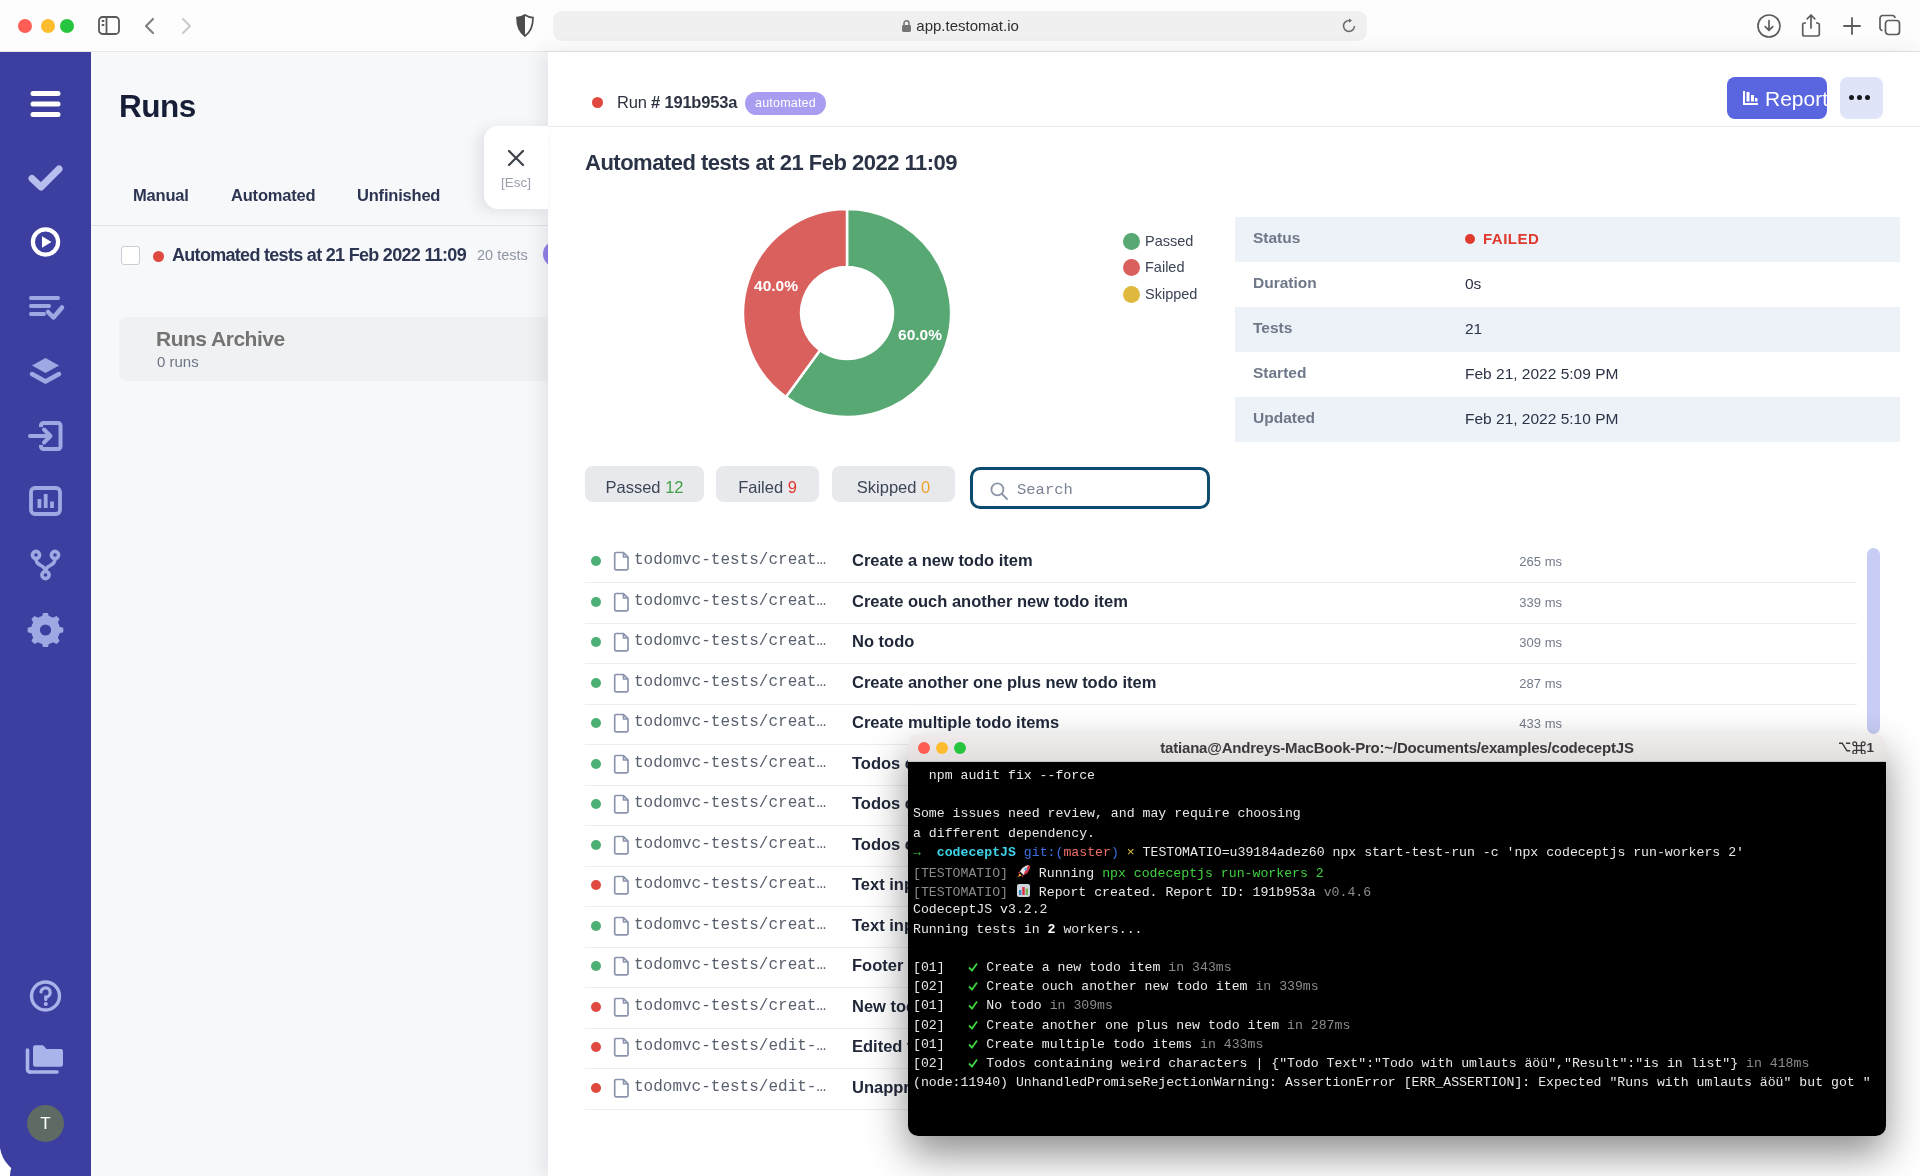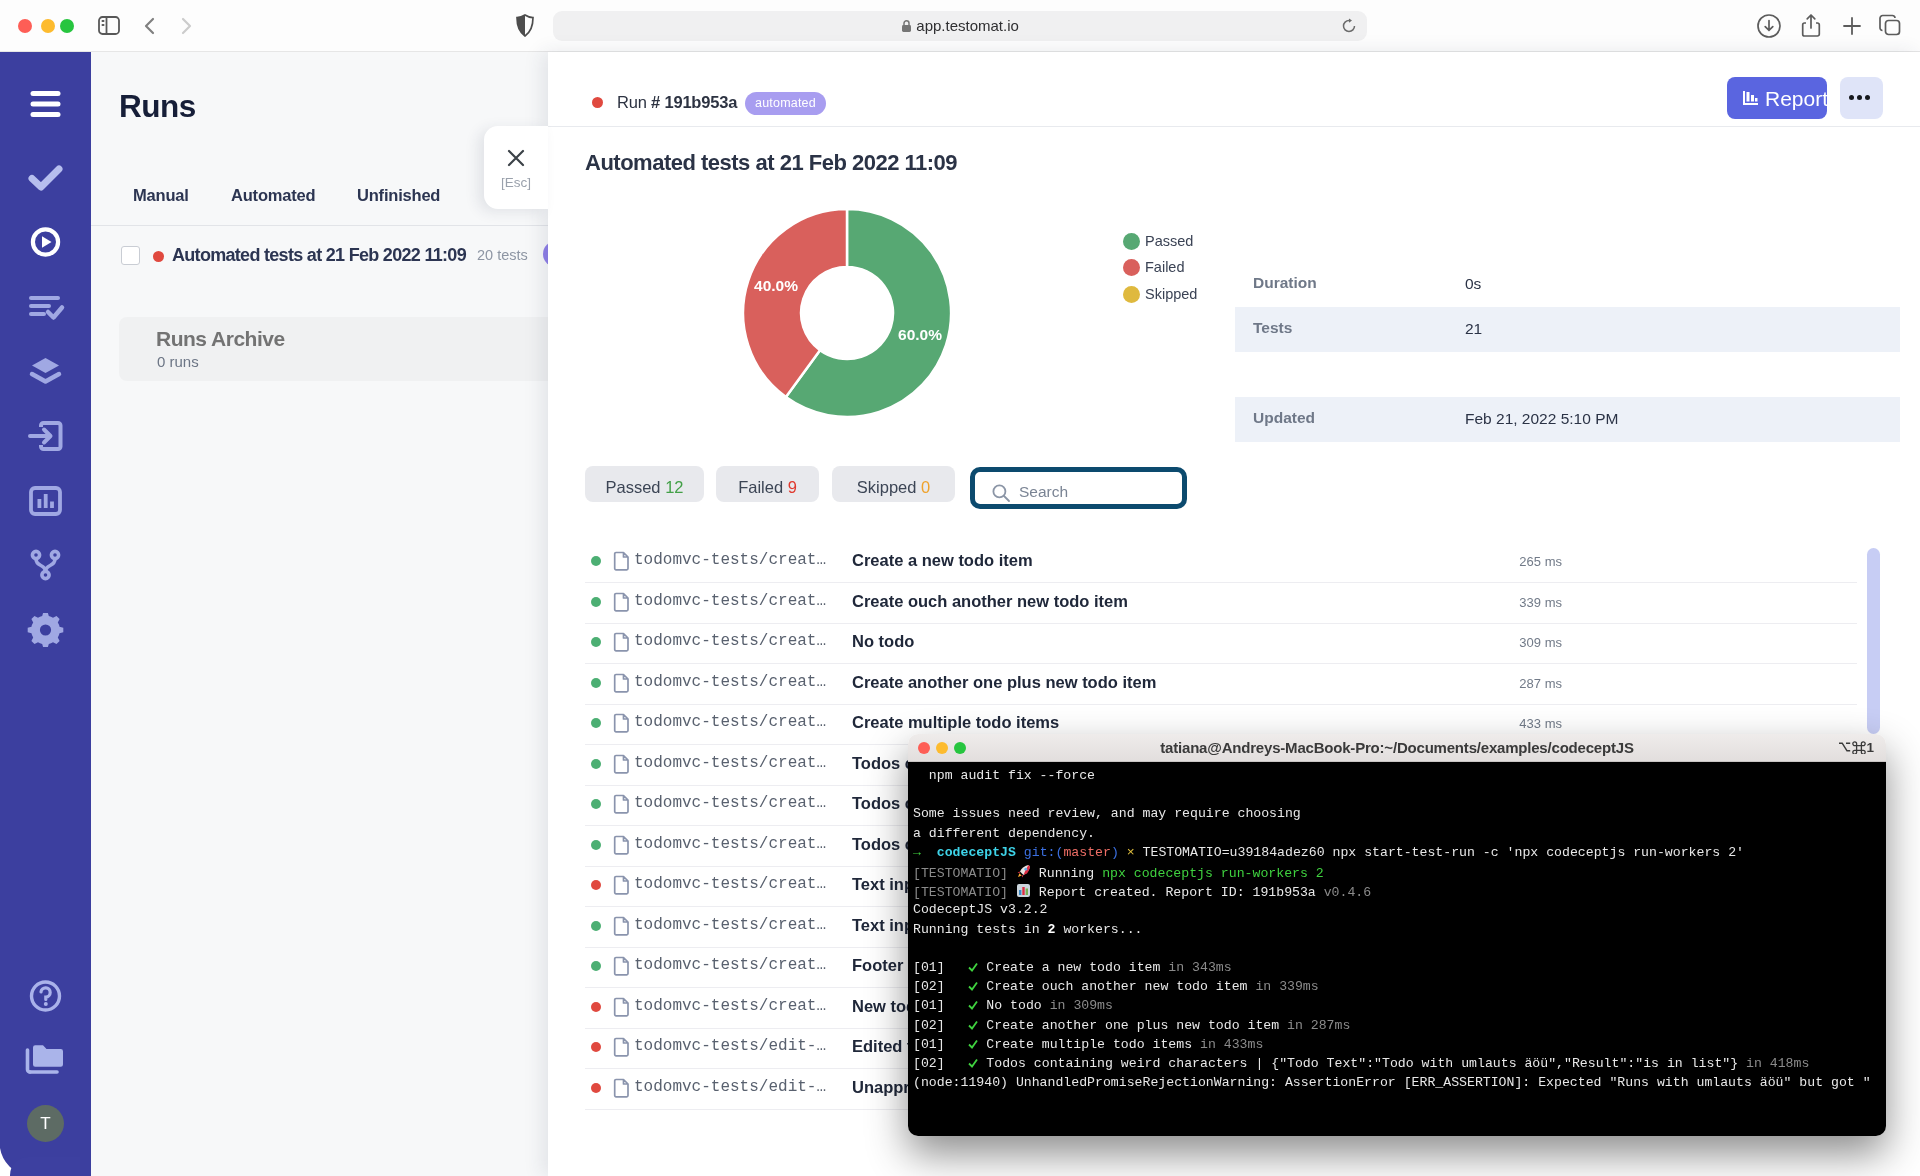--- a/index.html
+++ b/index.html
@@ -47,21 +47,21 @@
 
 .legtxt { position:absolute; font-size:14.5px; color:#3a4254; }
 .legdot { position:absolute; width:17px; height:17px; border-radius:50%; }
 .trow { position:absolute; left:1235px; width:665px; height:45px; }
 .striped { background:#edf1f8; }
 .tlabel { position:absolute; left:18px; top:12px; font-size:15.5px; font-weight:bold; color:#6f7888; }
 .tval { position:absolute; left:230px; top:13px; font-size:15.5px; color:#2b3346; }
 
 
 .fbtn { position:absolute; top:466px; height:36px; background:#e8e9ed; border-radius:8px; font-size:16.5px; font-weight:normal; color:#3c4555; text-align:center; }
-#search { position:absolute; left:970px; top:467px; width:217px; height:42px; background:#fff; border:5px solid #0c4a6e; border-radius:10px; }
+#search { position:absolute; left:970px; top:467px; width:240px; height:42px; background:#fff; border:3px solid #0c4a6e; border-radius:10px;font-family:Liberation Mono, monospace; }
 #searchtxt { position:absolute; left:44px; top:11px; font-size:15.5px; color:#7a8494; }
 
 
 .trowli { position:absolute; left:560px; width:1320px; height:40px; }
 .dot { position:absolute; left:31px; top:14px; width:10px; height:10px; border-radius:50%; }
 .dgreen { background:#4caf73; }
 .dred { background:#e0493f; }
 .fpath { position:absolute; left:74px; top:9px; font-family:"Liberation Mono", monospace; font-size:16px; color:#59616f; }
 .fname { position:absolute; left:292px; top:9px; font-size:16.5px; font-weight:bold; color:#20283a; }
 .fms { position:absolute; left:880px; top:12px; width:122px; text-align:right; font-size:13px; color:#717a88; }
@@ -247,27 +247,35 @@
     <text x="35" y="84" fill="#fff" font-size="15.5" font-weight="bold" text-anchor="middle" font-family="Liberation Sans">40.0%</text>
     <text x="179" y="133" fill="#fff" font-size="15.5" font-weight="bold" text-anchor="middle" font-family="Liberation Sans">60.0%</text>
   </svg>
   <div class="legdot" style="left:1123px;top:233px;background:#57a873;"></div>
   <div class="legtxt" style="left:1145px;top:233px;">Passed</div>
   <div class="legdot" style="left:1123px;top:259px;background:#d9605c;"></div>
   <div class="legtxt" style="left:1145px;top:259px;">Failed</div>
   <div class="legdot" style="left:1123px;top:286px;background:#dfb93e;"></div>
   <div class="legtxt" style="left:1145px;top:286px;">Skipped</div>
 
+  <div class="trow striped" style="top:217px;">
+      <div class="tlabel">Status</div>
+      <div class="tval" style="color:#e0392e;font-weight:bold;letter-spacing:0.5px;font-size:15px;"><span style="display:inline-block;width:10px;height:10px;border-radius:50%;background:#e0392e;margin-right:8px;"></span>FAILED</div>
+    </div>
   <div class="trow" style="top:262px;">
       <div class="tlabel">Duration</div>
       <div class="tval">0s</div>
     </div>
   <div class="trow striped" style="top:307px;">
       <div class="tlabel">Tests</div>
       <div class="tval">21</div>
+    </div>
+  <div class="trow" style="top:352px;">
+      <div class="tlabel">Started</div>
+      <div class="tval">Feb 21, 2022 5:09 PM</div>
     </div>
   <div class="trow striped" style="top:397px;">
       <div class="tlabel">Updated</div>
       <div class="tval">Feb 21, 2022 5:10 PM</div>
     </div>
 
   <div class="fbtn" style="left:585px;width:119px;line-height:42px;">Passed <span style="color:#43a047;">12</span></div>
   <div class="fbtn" style="left:716px;width:103px;line-height:42px;">Failed <span style="color:#e0392e;">9</span></div>
   <div class="fbtn" style="left:832px;width:123px;line-height:42px;">Skipped <span style="color:#efa22b;">0</span></div>
   <div id="search">

